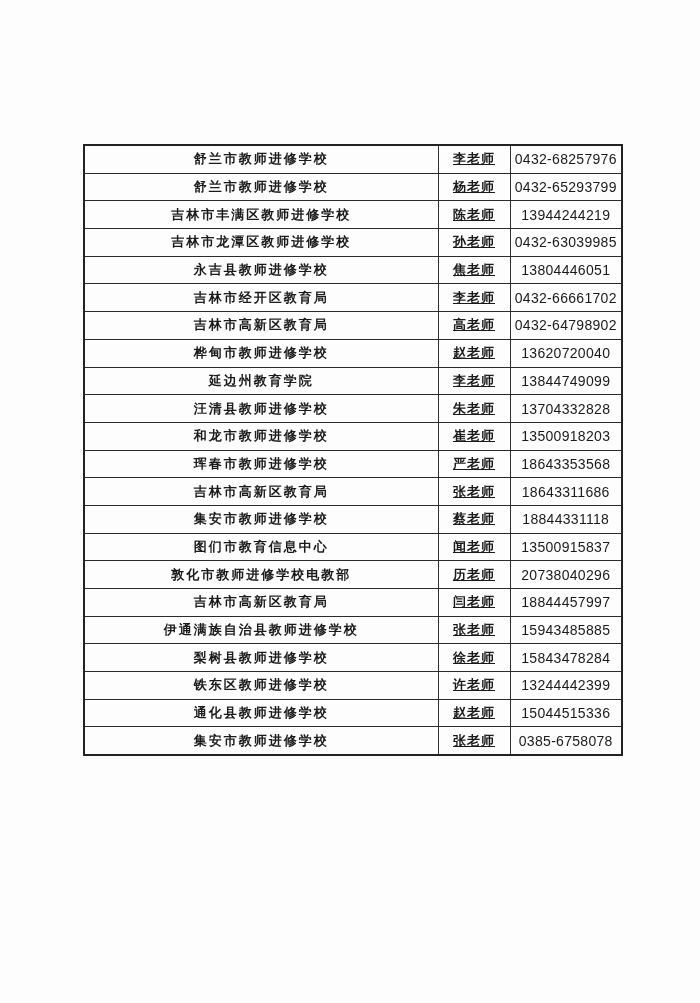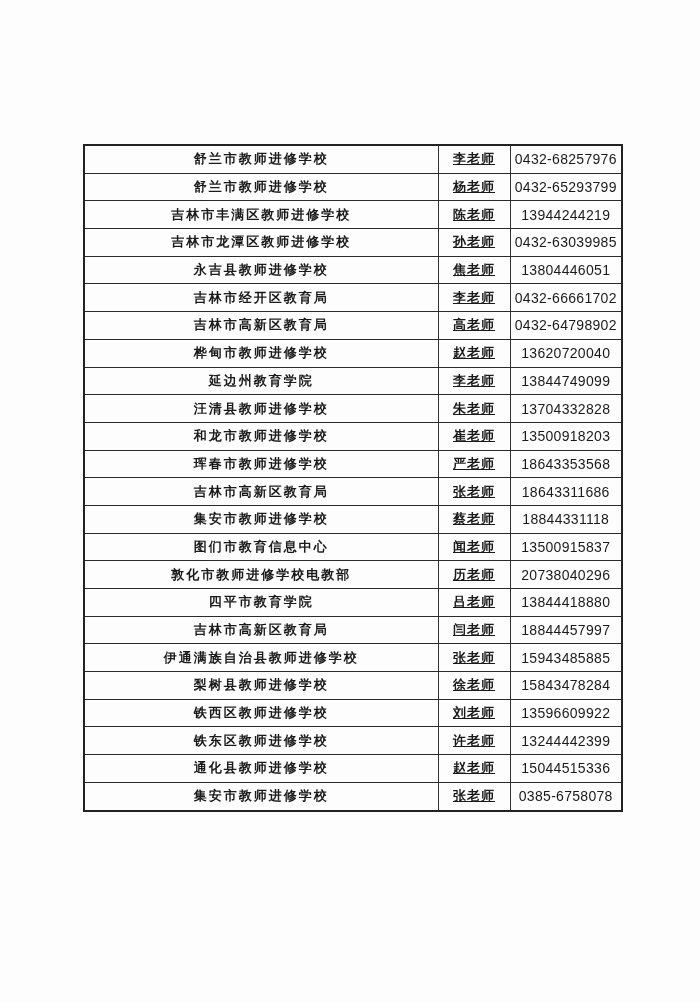--- a/index.html
+++ b/index.html
@@ -146,43 +146,33 @@
           <td class="org">图们市教育信息中心</td>
           <td class="name">闻老师</td>
           <td class="phone">13500915837</td>
         </tr>
         <tr>
           <td class="org">敦化市教师进修学校电教部</td>
           <td class="name">历老师</td>
           <td class="phone">20738040296</td>
         </tr>
         <tr>
-          <td class="org">四平市教育学院</td>
-          <td class="name">吕老师</td>
-          <td class="phone">13844418880</td>
-        </tr>
-        <tr>
           <td class="org">吉林市高新区教育局</td>
           <td class="name">闫老师</td>
           <td class="phone">18844457997</td>
         </tr>
         <tr>
           <td class="org">伊通满族自治县教师进修学校</td>
           <td class="name">张老师</td>
           <td class="phone">15943485885</td>
         </tr>
         <tr>
           <td class="org">梨树县教师进修学校</td>
           <td class="name">徐老师</td>
           <td class="phone">15843478284</td>
-        </tr>
-        <tr>
-          <td class="org">铁西区教师进修学校</td>
-          <td class="name">刘老师</td>
-          <td class="phone">13596609922</td>
         </tr>
         <tr>
           <td class="org">铁东区教师进修学校</td>
           <td class="name">许老师</td>
           <td class="phone">13244442399</td>
         </tr>
         <tr>
           <td class="org">通化县教师进修学校</td>
           <td class="name">赵老师</td>
           <td class="phone">15044515336</td>

